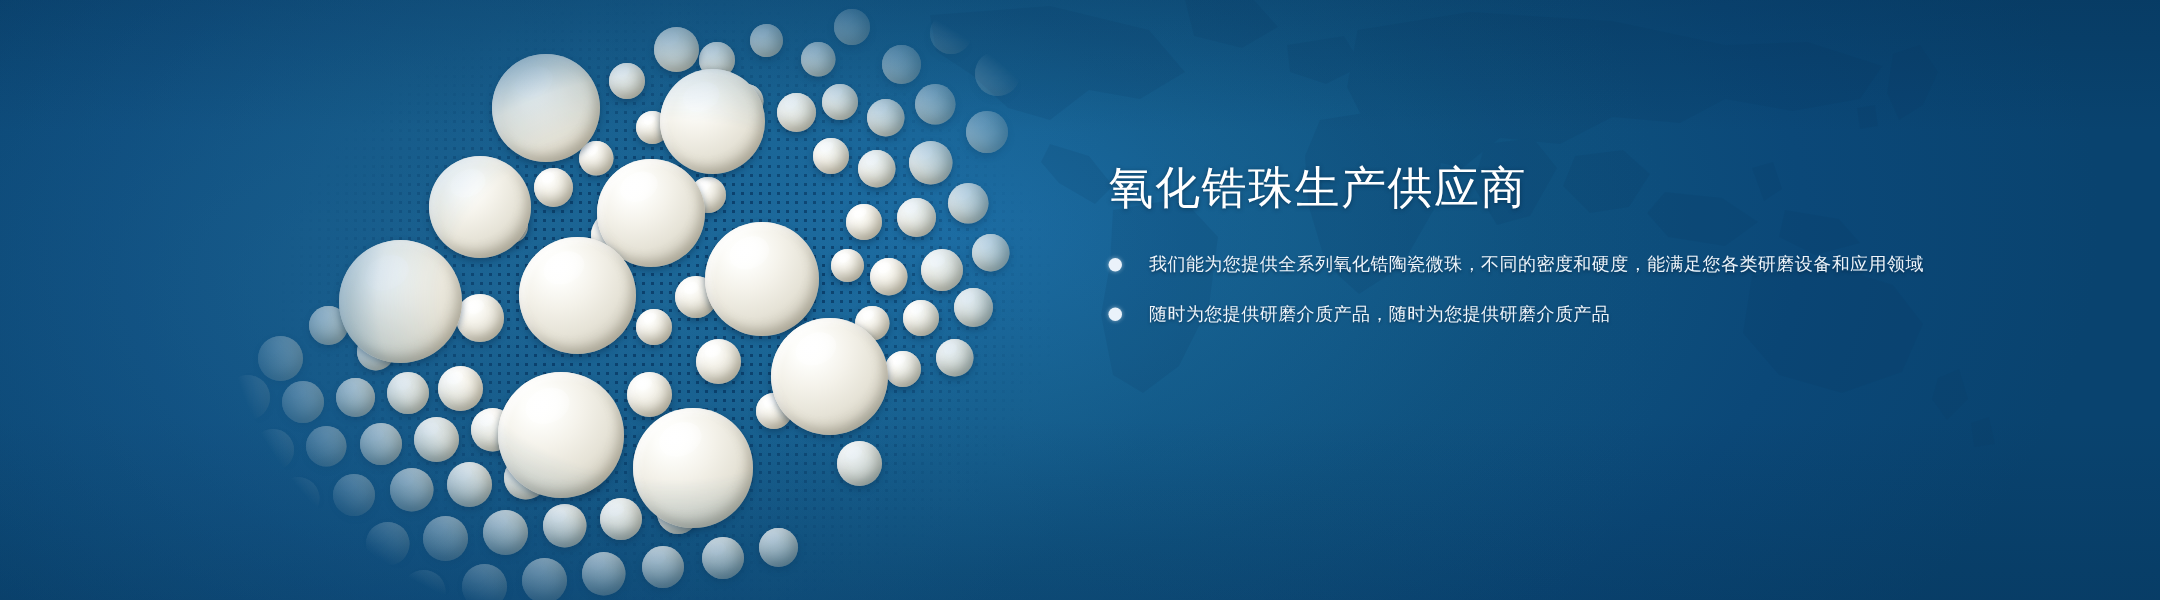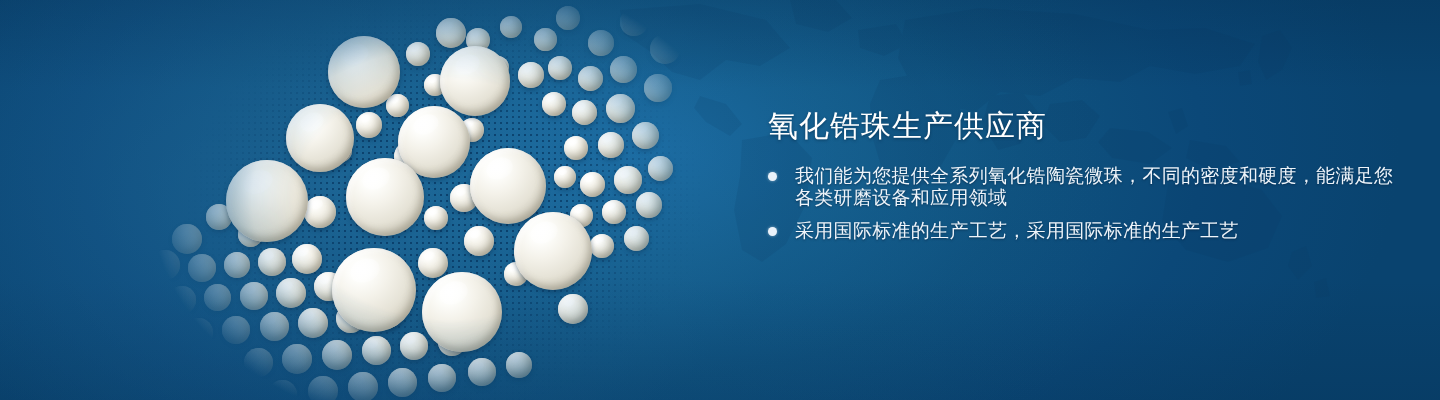--- a/index.html
+++ b/index.html
@@ -91,41 +91,41 @@
     height: 27%;
     border-radius: 50%;
     background: radial-gradient(ellipse at 40% 40%,
         rgba(255,255,255,0.98) 0%, rgba(255,255,255,0.55) 48%, rgba(255,255,255,0) 100%);
     transform: rotate(-22deg);
   }
 
   
   .content {
     position: absolute;
-    left: 768px;
+    left: 739px;
     top: 108px;
     width: 640px;
   }
   .headline {
     color: #ffffff;
     font-size: 30px;
     font-weight: 400;
     letter-spacing: 1px;
     line-height: 1.18;
     margin: 0 0 22px 0;
     text-shadow: 0 1px 3px rgba(3,32,58,0.55);
     white-space: nowrap;
   }
   .bullets { list-style: none; margin: 0; padding: 0; }
   .bullet {
     position: relative;
     padding-left: 27px;
     margin-bottom: 11px;
     color: #eef4fa;
-    font-size: 19px;
+    font-size: 12px;
     line-height: 22px;
     letter-spacing: 0.3px;
     text-shadow: 0 1px 2px rgba(3,30,55,0.55);
   }
   .bullet:last-child { margin-bottom: 0; }
   .dot {
     position: absolute;
     left: 0;
     top: 7px;
     width: 9px;
@@ -289,18 +289,18 @@
   <div class="content">
     <h1 class="headline">氧化锆珠生产供应商</h1>
 
     <ul class="bullets">
       <li class="bullet">
         <span class="dot"></span>
         <span class="bullet-text">我们能为您提供全系列氧化锆陶瓷微珠，不同的密度和硬度，能满足您各类研磨设备和应用领域</span>
       </li>
       <li class="bullet">
         <span class="dot"></span>
-        <span class="bullet-text">采用国际标准的生产工艺，采用国际标准的生产工艺</span>
+        <span class="bullet-text">随时为您提供研磨介质产品，随时为您提供研磨介质产品</span>
       </li>
     </ul>
   </div>
 
 </div>
 
 </body></html>

